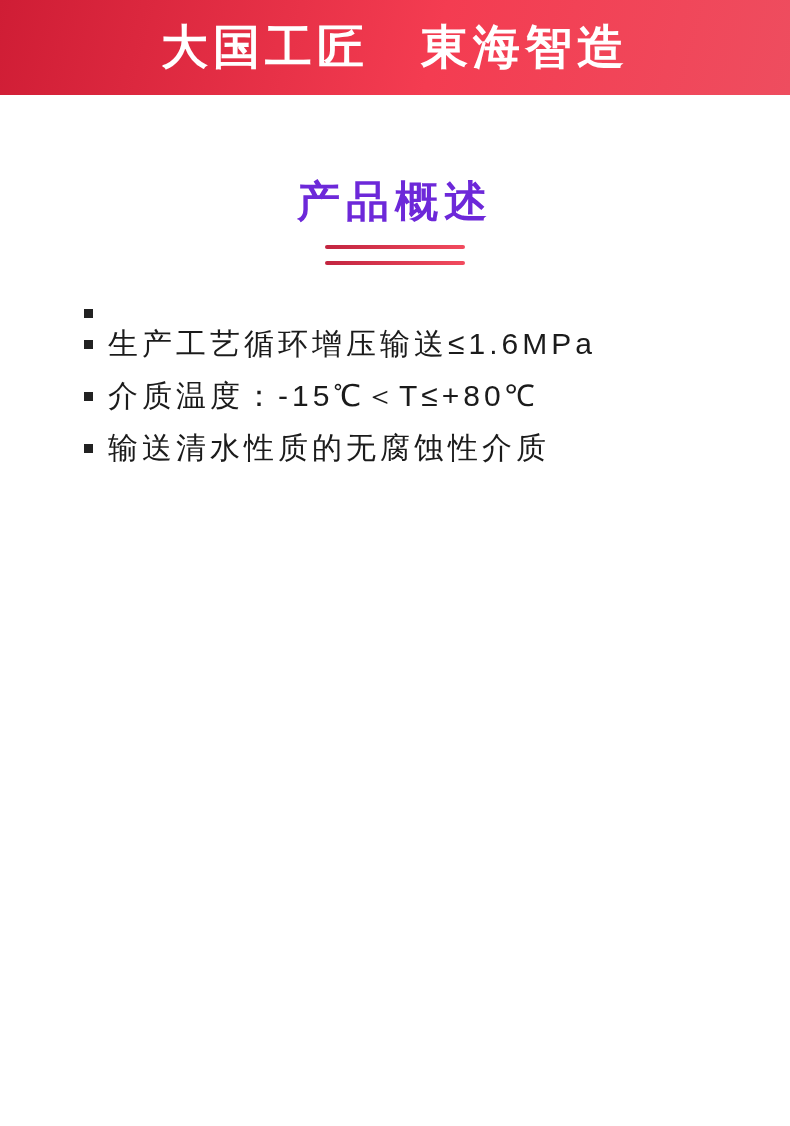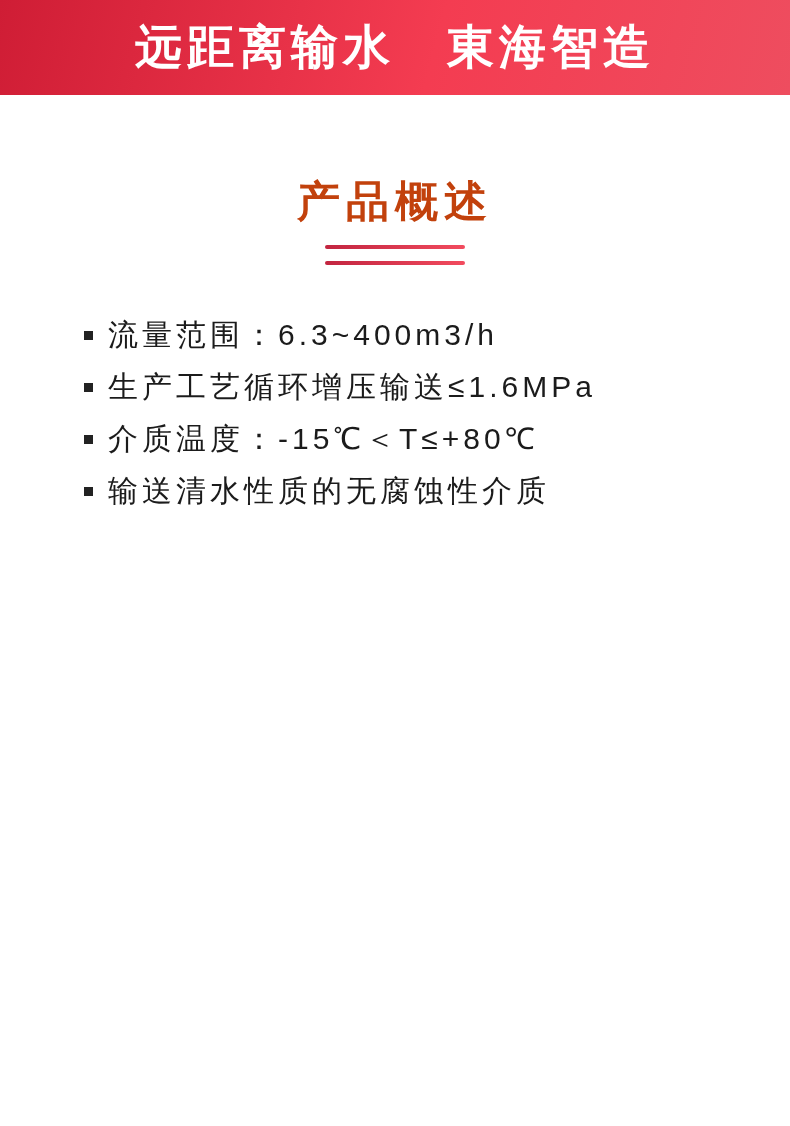--- a/index.html
+++ b/index.html
@@ -26,21 +26,21 @@
     font-weight: bold;
     letter-spacing: 5px;
     text-align: center;
     white-space: nowrap;
   }
   .section-title {
     margin: 14px;
     text-align: center;
     font-size: 43px;
     font-weight: bold;
-    color: #c2410c;
+    color: #6d28d9;
     letter-spacing: 6px;
   }
   .section-overview .section-title { margin-top: 78px; }
   .section-conditions .section-title { margin-top: 50px; }
   .title-underline {
     width: 140px;
     height: 4px;
     margin: 12px auto 0;
     border-radius: 2px;
     background: linear-gradient(90deg, #c22540 0%, #f24b5e 100%);
@@ -73,34 +73,33 @@
     height: 9px;
     background: #222222;
     margin-right: 15px;
     flex: none;
   }
 </style>
 </head>
 <body>
 
 <header class="banner">
-  <h1 class="banner-title">远距离输水　東海智造</h1>
+  <h1 class="banner-title">大国工匠　東海智造</h1>
 </header>
 
 <section class="section-overview">
   <h2 class="section-title">产品概述</h2>
   <div class="title-underline"></div>
 </section>
 
 <section class="section-conditions">
   <div class="title-underline"></div>
   <ul class="conditions-list">
     <li>
       <span class="bullet-square"></span>
-      <span>流量范围：6.3~400m3/h</span>
     </li>
     <li>
       <span class="bullet-square"></span>
       <span>生产工艺循环增压输送≤1.6MPa</span>
     </li>
     <li>
       <span class="bullet-square"></span>
       <span>介质温度：-15℃＜T≤+80℃</span>
     </li>
     <li>

